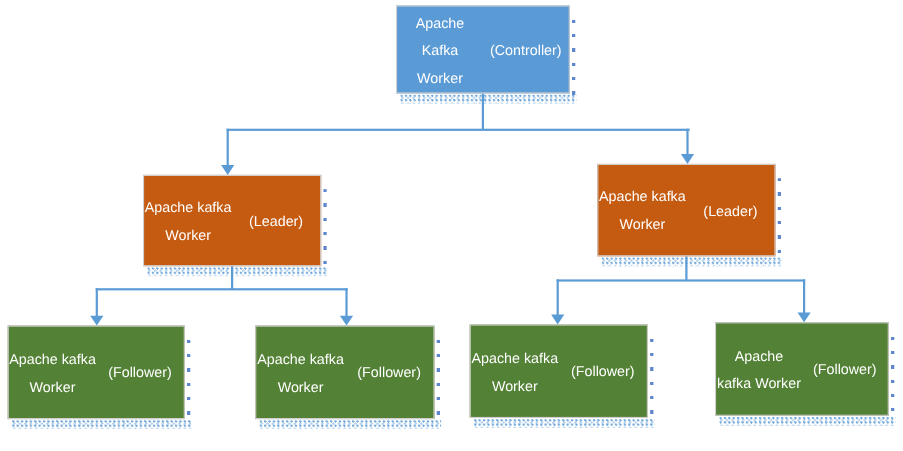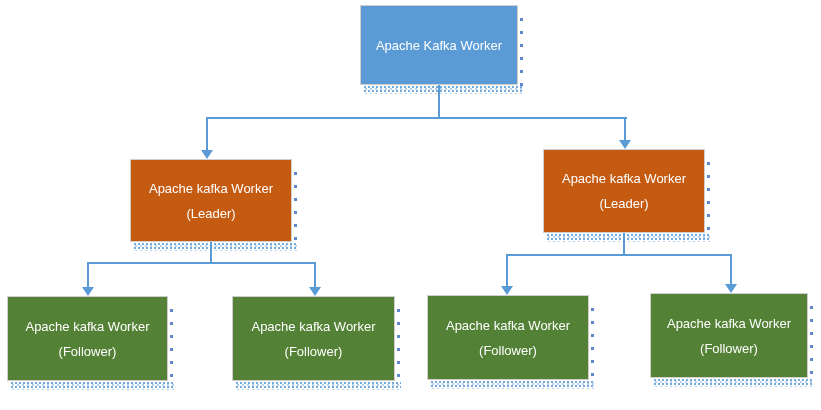--- a/index.html
+++ b/index.html
@@ -13,21 +13,21 @@
     width: 821px;
     height: 410px;
     background: #ffffff;
     overflow: hidden;
   }
   .node {
     position: absolute;
     border: 1px solid #d0cece;
     box-sizing: border-box;
     display: flex;
-    flex-direction: column;
+    flex-direction: row;
     align-items: center;
     justify-content: center;
     text-align: center;
     color: #ffffff;
     font-size: 13px;
     line-height: 25px;
   }
   
   .node::after {
     content: "";
@@ -98,20 +98,21 @@
 
   <div class="conn" style="left:623px; top:233px; width:2px;  height:22px;"></div>
   <div class="conn" style="left:506px; top:254px; width:226px; height:2px;"></div>
   <div class="conn" style="left:506px; top:254px; width:2px;  height:33px;"></div>
   <div class="arrow-down" style="left:501px; top:286px;"></div>
   <div class="conn" style="left:730px; top:254px; width:2px;  height:31px;"></div>
   <div class="arrow-down" style="left:725px; top:284px;"></div>
 
   <div class="node" id="n-controller" style="background: rgb(91, 155, 213);">
     <span class="l1">Apache Kafka Worker</span>
+    <span class="l2">(Controller)</span>
   </div>
 
   <div class="node" id="n-leader-left" style="background: rgb(197, 90, 17);">
     <span class="l1">Apache kafka Worker</span>
     <span class="l2">(Leader)</span>
   </div>
 
   <div class="node" id="n-leader-right" style="background: rgb(197, 90, 17);">
     <span class="l1">Apache kafka Worker</span>
     <span class="l2">(Leader)</span>

